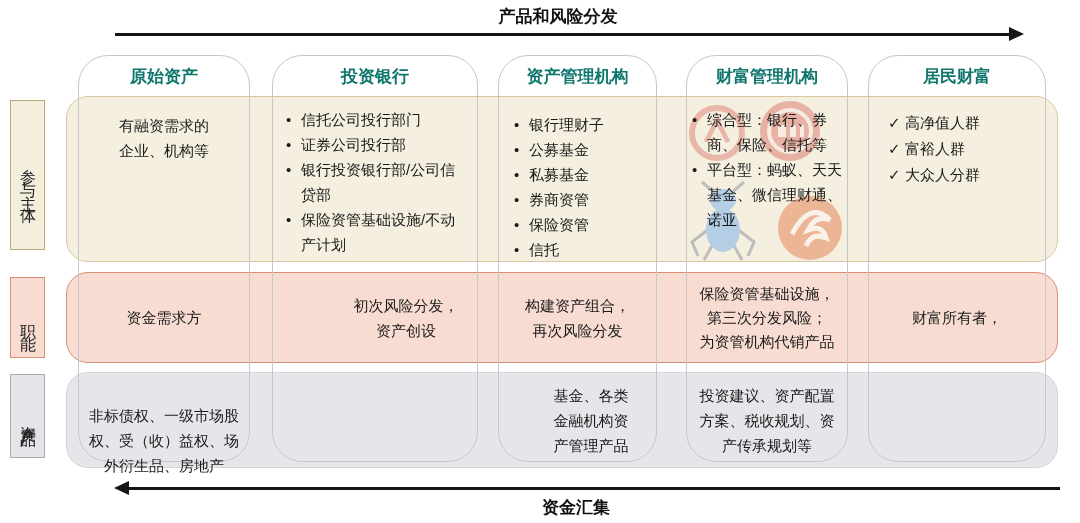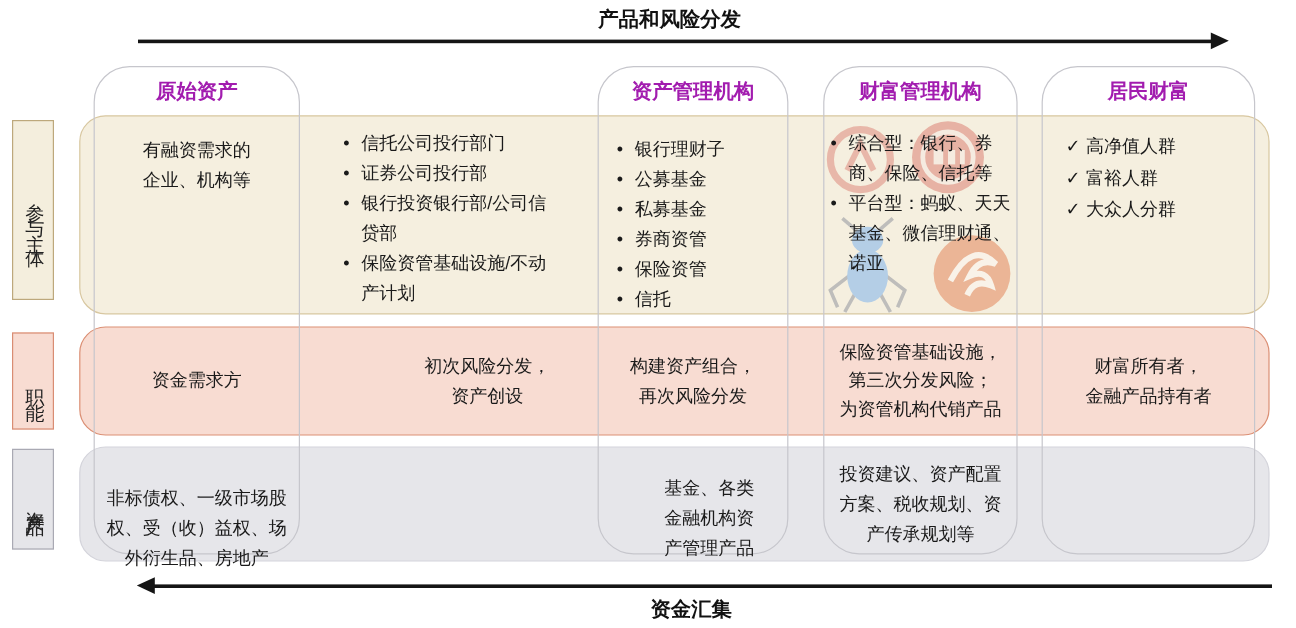--- a/index.html
+++ b/index.html
@@ -27,21 +27,21 @@
   .sl1{top:100px;height:150px;background:#f4eedd;border:1.5px solid #bda87c;letter-spacing:13px;padding-top:13px;}
   .sl2{top:277px;height:81px;background:#f8dcd2;border:1.5px solid #d98d73;letter-spacing:11px;padding-top:11px;}
   .sl3{top:374px;height:84px;background:#e5e5e9;border:1.5px solid #a9a9b3;letter-spacing:2px;padding-top:2px;}
 
   
   .pill{position:absolute;top:55px;height:407px;border:1.6px solid #c6c6cc;border-radius:30px;
         box-sizing:border-box;background:transparent;z-index:2;}
   .p1{left:78px;width:172px;} .p2{left:272px;width:206px;} .p3{left:498px;width:159px;}
   .p4{left:686px;width:162px;} .p5{left:868px;width:178px;}
   .pill-header{position:absolute;top:0;left:0;width:100%;height:40px;display:flex;align-items:center;
-               justify-content:center;font-size:17px;font-weight:bold;color:#a21caf;}
+               justify-content:center;font-size:17px;font-weight:bold;color:#0f766e;}
 
   
   .cell{position:absolute;font-size:15px;line-height:25px;color:#1a1a1a;z-index:3;}
   .vcenter{display:flex;flex-direction:column;justify-content:center;align-items:center;text-align:center;}
   .bi{display:flex;align-items:flex-start;}
   .bi .b{width:15px;flex:none;}
   .bi .t{flex:1;}
   .ci{display:flex;align-items:flex-start;line-height:26px;}
   .ci .c{width:17px;flex:none;}
 
@@ -99,20 +99,23 @@
     <ellipse cx="37" cy="50" rx="17" ry="22" fill="#a9c9e8"></ellipse>
   </svg>
   <svg class="wm" style="left:772px;top:190px;opacity:.6;" width="76" height="76" viewBox="0 0 76 76">
     <circle cx="38" cy="38" r="32" fill="#e58f66"></circle>
     <path d="M20 44 Q38 10 58 30 Q44 24 36 40 Q50 34 54 48 Q40 42 34 56" fill="none" stroke="#fdf4ee" stroke-width="5"></path>
   </svg>
 
   <div class="pill p1">
     <div class="pill-header">原始资产</div>
   </div>
+  <div class="pill p2">
+    <div class="pill-header">投资银行</div>
+  </div>
   <div class="pill p3">
     <div class="pill-header">资产管理机构</div>
   </div>
   <div class="pill p4">
     <div class="pill-header">财富管理机构</div>
   </div>
   <div class="pill p5">
     <div class="pill-header">居民财富</div>
   </div>
 
@@ -204,27 +207,26 @@
     <div>构建资产组合，</div>
     <div>再次风险分发</div>
   </div>
   <div class="cell vcenter" style="left:686px;top:272px;width:162px;height:91px;line-height:24px;">
     <div>保险资管基础设施，</div>
     <div>第三次分发风险；</div>
     <div>为资管机构代销产品</div>
   </div>
   <div class="cell vcenter" style="left:870px;top:272px;width:174px;height:91px;">
     <div>财富所有者，</div>
-    <div>金融产品持有者</div>
   </div>
 
   <div class="cell vcenter" style="left:80px;top:392px;width:168px;height:96px;">
     <div style="width:156px;">非标债权、一级市场股权、受（收）益权、场外衍生品、房地产</div>
   </div>
-  <div class="cell vcenter" style="left:500px;top:372px;width:182px;height:96px;margin-top:12px;">
+  <div class="cell vcenter" style="left:500px;top:372px;width:182px;height:96px;">
     <div style="width:82px;">基金、各类金融机构资产管理产品</div>
   </div>
   <div class="cell vcenter" style="left:686px;top:372px;width:162px;height:96px;">
     <div style="width:142px;">投资建议、资产配置方案、税收规划、资产传承规划等</div>
   </div>
   <div class="cell vcenter" style="left:870px;top:372px;width:174px;height:96px;">
     <div></div>
   </div>
 
 </div>

